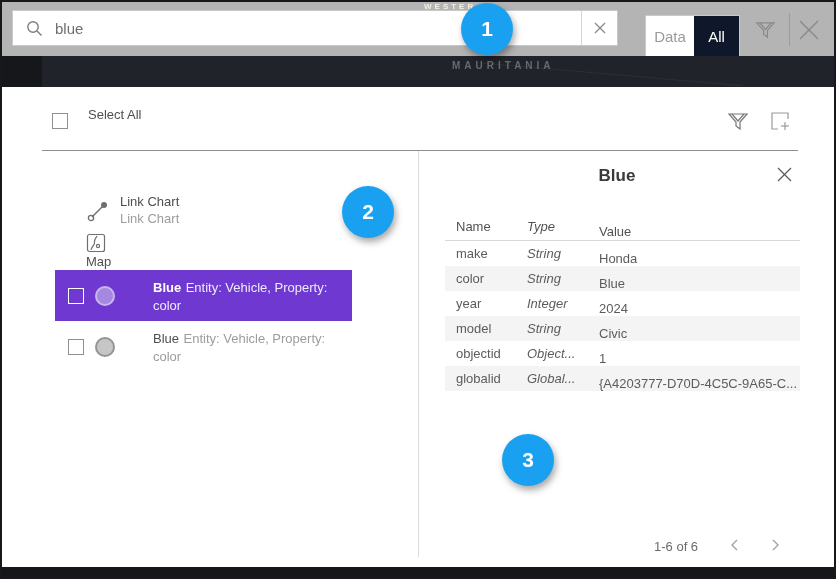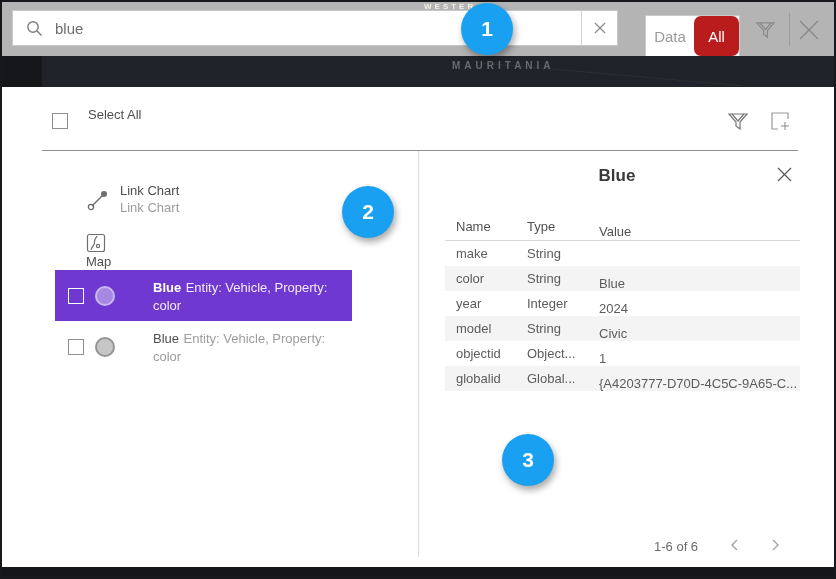--- a/index.html
+++ b/index.html
@@ -43,21 +43,21 @@
   .select-all-label { position:absolute; left:86px; top:20px; font-size:13px; color:#4f4f4f; }
   .panel-funnel { position:absolute; left:724px; top:22px; cursor:pointer; display:flex; }
   .panel-add { position:absolute; left:766px; top:22px; cursor:pointer; display:flex; }
   .hdiv { position:absolute; left:40px; top:63px; width:756px; height:1px; background:#8f8f8f; }
   .vdiv { position:absolute; left:416px; top:64px; width:1px; height:406px; background:#dcdcdc; }
   
   .res-item { position:absolute; display:flex; align-items:flex-start; cursor:pointer; }
   .res-item .txt { display:flex; flex-direction:column; }
   .res-title { font-size:13px; color:#4f4f4f; line-height:17px; }
   .res-sub { font-size:13px; color:#9d9d9d; line-height:17px; }
-  .res1 { left:84px; top:95px; }
+  .res1 { left:84px; top:106px; }
   .res1 .icon { margin-right:10px; margin-top:6px; display:flex; }
   .res2 { left:84px; top:142px;flex-direction:column; }
   .res2 .icon { margin-right:12px; margin-top:4px; display:flex; }
   .entity-row { position:absolute; left:53px; width:297px; display:flex; align-items:center; cursor:pointer; }
   .row-selected { top:183px; height:51px; background:#6e38d1; }
   .row-plain { top:238px; height:44px; background:transparent; }
   .entity-row .cb { margin-left:13px; flex:0 0 auto; }
   .row-selected .cb { border-color:#ffffff; }
   .entity-circle { width:20px; height:20px; border-radius:50%; margin-left:11px; flex:0 0 auto; }
   .row-selected .entity-circle { background:#a488e2; border:2px solid #c9b8ee; }
@@ -66,21 +66,21 @@
   .row-selected .res-title { color:#ffffff; font-weight:bold; }
   .row-selected .res-sub { color:#f0eafb; }
   
   .detail-title { position:absolute; left:430px; top:79px; width:370px; text-align:center;
     font-size:17px; font-weight:bold; color:#3a3a3a; }
   .detail-close { position:absolute; left:774px; top:79px; cursor:pointer; display:flex; }
   .dtable { position:absolute; left:443px; top:125px; width:355px; font-size:13px; color:#5c5c5c; }
   .drow { display:flex; align-items:center; height:25px; }
   .dhead { height:29px; border-bottom:1px solid #d8d8d8; color:#525252; }
   .drow .c1 { width:82px; padding-left:11px; }
-  .drow .c2 { width:72px; }
+  .drow .c2 { width:72px;font-style:italic; }
   .drow .c3 { flex:1; white-space:nowrap; overflow:hidden;margin-top:10px; }
   .drow.alt { background:#f4f4f4; }
   .pagination { position:absolute; left:652px; top:452px; font-size:13px; color:#6a6a6a; }
   .pg-prev { position:absolute; left:726px; top:450px; cursor:pointer; display:flex; }
   .pg-next { position:absolute; left:766px; top:450px; cursor:pointer; display:flex; }
   
   .bottom-strip { position:absolute; left:0; top:565px; width:832px; height:10px; background:#14161a; }
   
   .badge { position:absolute; width:52px; height:52px; border-radius:50%;
     display:flex; align-items:center; justify-content:center;
@@ -109,21 +109,21 @@
       <span class="clear-seg">
         <svg width="12" height="12" viewBox="0 0 12 12">
             <line x1="1" y1="1" x2="11" y2="11" stroke="#8a8a8a" stroke-width="1.3"></line>
             <line x1="11" y1="1" x2="1" y2="11" stroke="#8a8a8a" stroke-width="1.3"></line>
           </svg>
       </span>
     </div>
 
     <div class="toggle">
       <div class="seg seg-data">Data</div>
-      <div class="seg seg-all" style="background:#b91c1c;border-radius:7px;">All</div>
+      <div class="seg seg-all" style="background:#0f172a;">All</div>
     </div>
 
     <span class="tb-funnel">
       <svg width="23" height="23" viewBox="0 0 24 24" fill="none" stroke="#8a8a8a" stroke-width="1.3">
           <path d="M3 5 H21 L14 13 V20 L10 17 V13 Z"></path>
           <path d="M6 5 L12 12 L18 5"></path>
         </svg>
     </span>
     <div class="tb-divider"></div>
     <span class="tb-close">
@@ -217,20 +217,21 @@
 
     <div class="dtable">
       <div class="drow dhead">
         <span class="c1">Name</span>
         <span class="c2">Type</span>
         <span class="c3">Value</span>
       </div>
       <div class="drow">
         <span class="c1">make</span>
         <span class="c2">String</span>
+        <span class="c3">Honda</span>
       </div>
       <div class="drow alt">
         <span class="c1">color</span>
         <span class="c2">String</span>
         <span class="c3">Blue</span>
       </div>
       <div class="drow">
         <span class="c1">year</span>
         <span class="c2">Integer</span>
         <span class="c3">2024</span>

